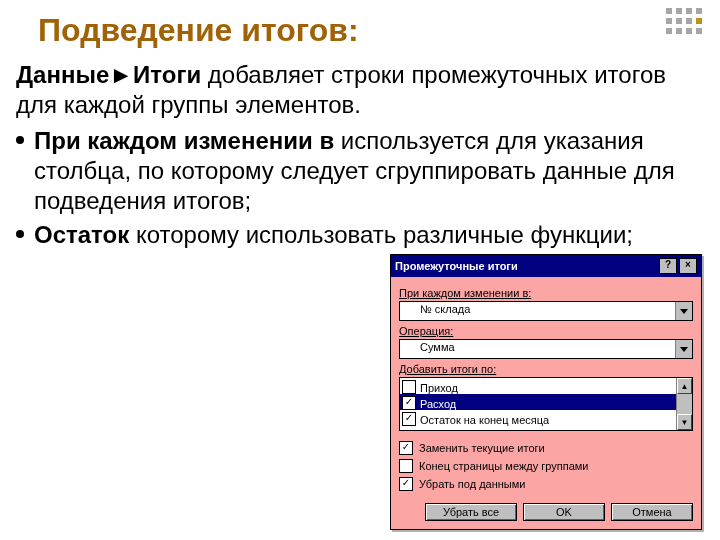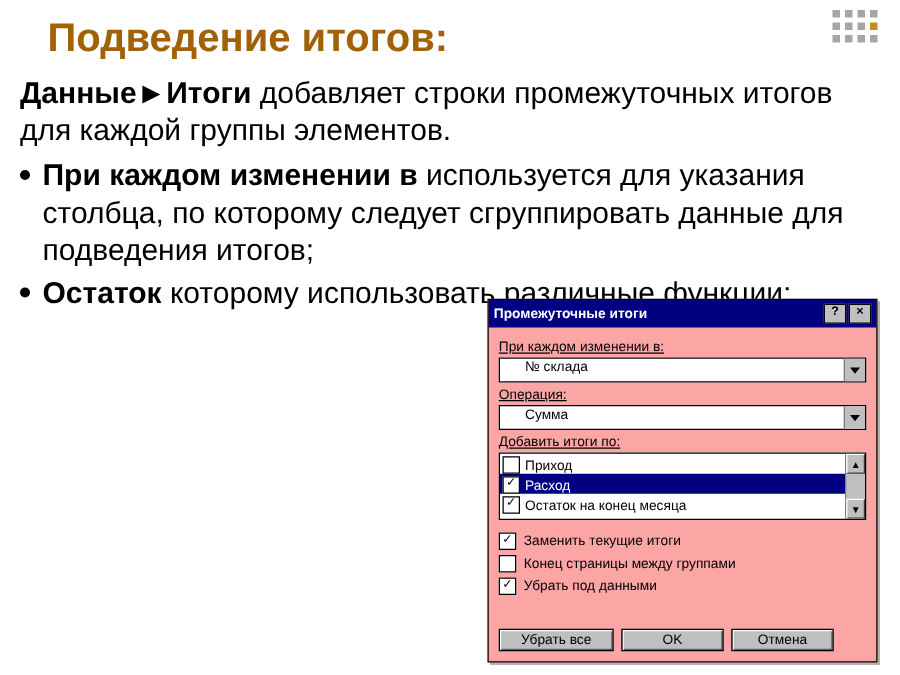--- a/index.html
+++ b/index.html
@@ -30,21 +30,21 @@
   .listbox{border:1px solid #000;background:#fff;height:52px;overflow:hidden;position:relative}
   .lrow{display:flex;align-items:flex-end;height:16px;padding:0 2px;gap:4px}
   .lrow.sel{background:#000080;color:#fff}
   .lchk{width:12px;height:12px;border:1px solid #000;background:#fff;font-size:10px;line-height:10px;text-align:center;color:#000}
   .lscroll{position:absolute;right:0;top:0;bottom:0;width:15px;background:#bfbfbf;border-left:1px solid #808080;display:flex;flex-direction:column}
   .sbtn{height:14px;border:1px solid #fff;border-right-color:#404040;border-bottom-color:#404040;background:#bfbfbf;display:flex;align-items:center;justify-content:center;font-size:8px}
   .strack{flex:1}
   .opts{margin-top:8px}
   .orow{display:flex;align-items:center;gap:6px;height:18px}
   .ochk{width:12px;height:12px;border:1px solid #000;background:#fff;font-size:10px;line-height:10px;text-align:center}
-  .btns{display:flex;justify-content:flex-start;gap:6px;margin-top:25px}
+  .btns{display:flex;justify-content:flex-end;gap:6px;margin-top:10px}
   .btn{border:1px solid #000;background:#bfbfbf;padding:2px 0;width:80px;text-align:center;box-shadow:inset 1px 1px 0 #fff,inset -1px -1px 0 #606060}
   .btn.small{width:90px}
 </style>
 </head>
 <body>
 
 <div class="slide">
   <div class="deco">
     <div class="deco-row">
         <div class="dot"></div>

